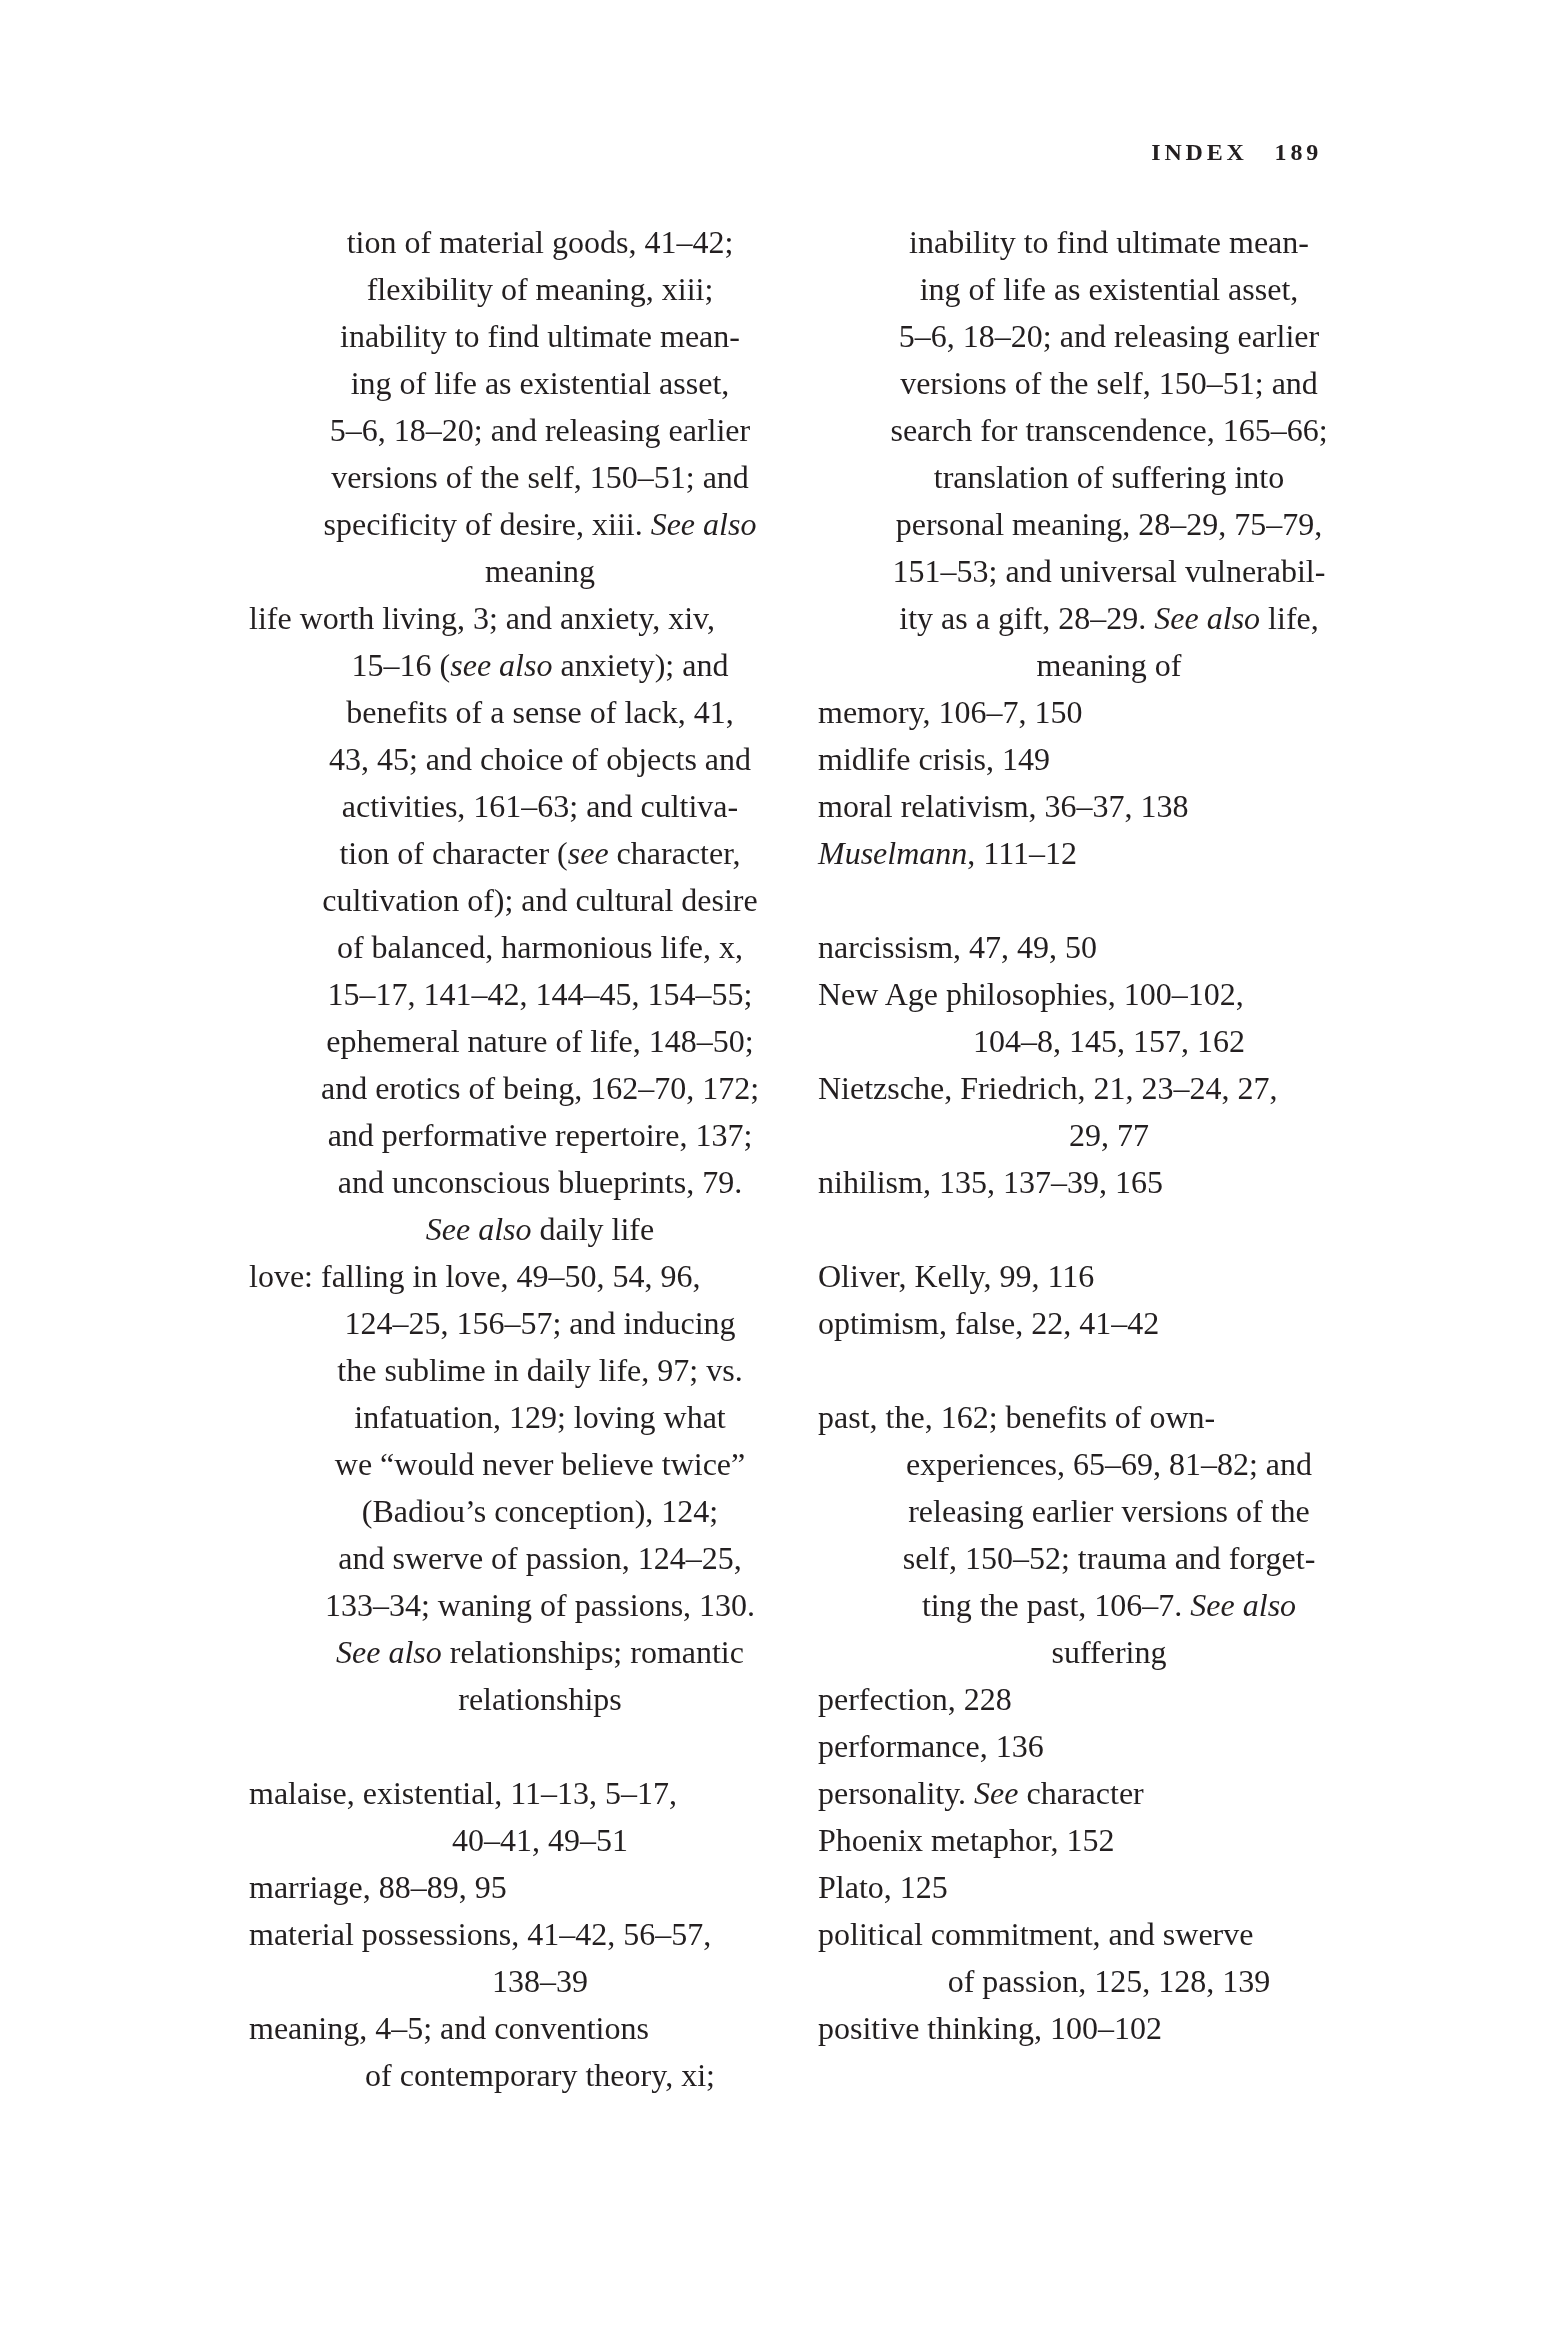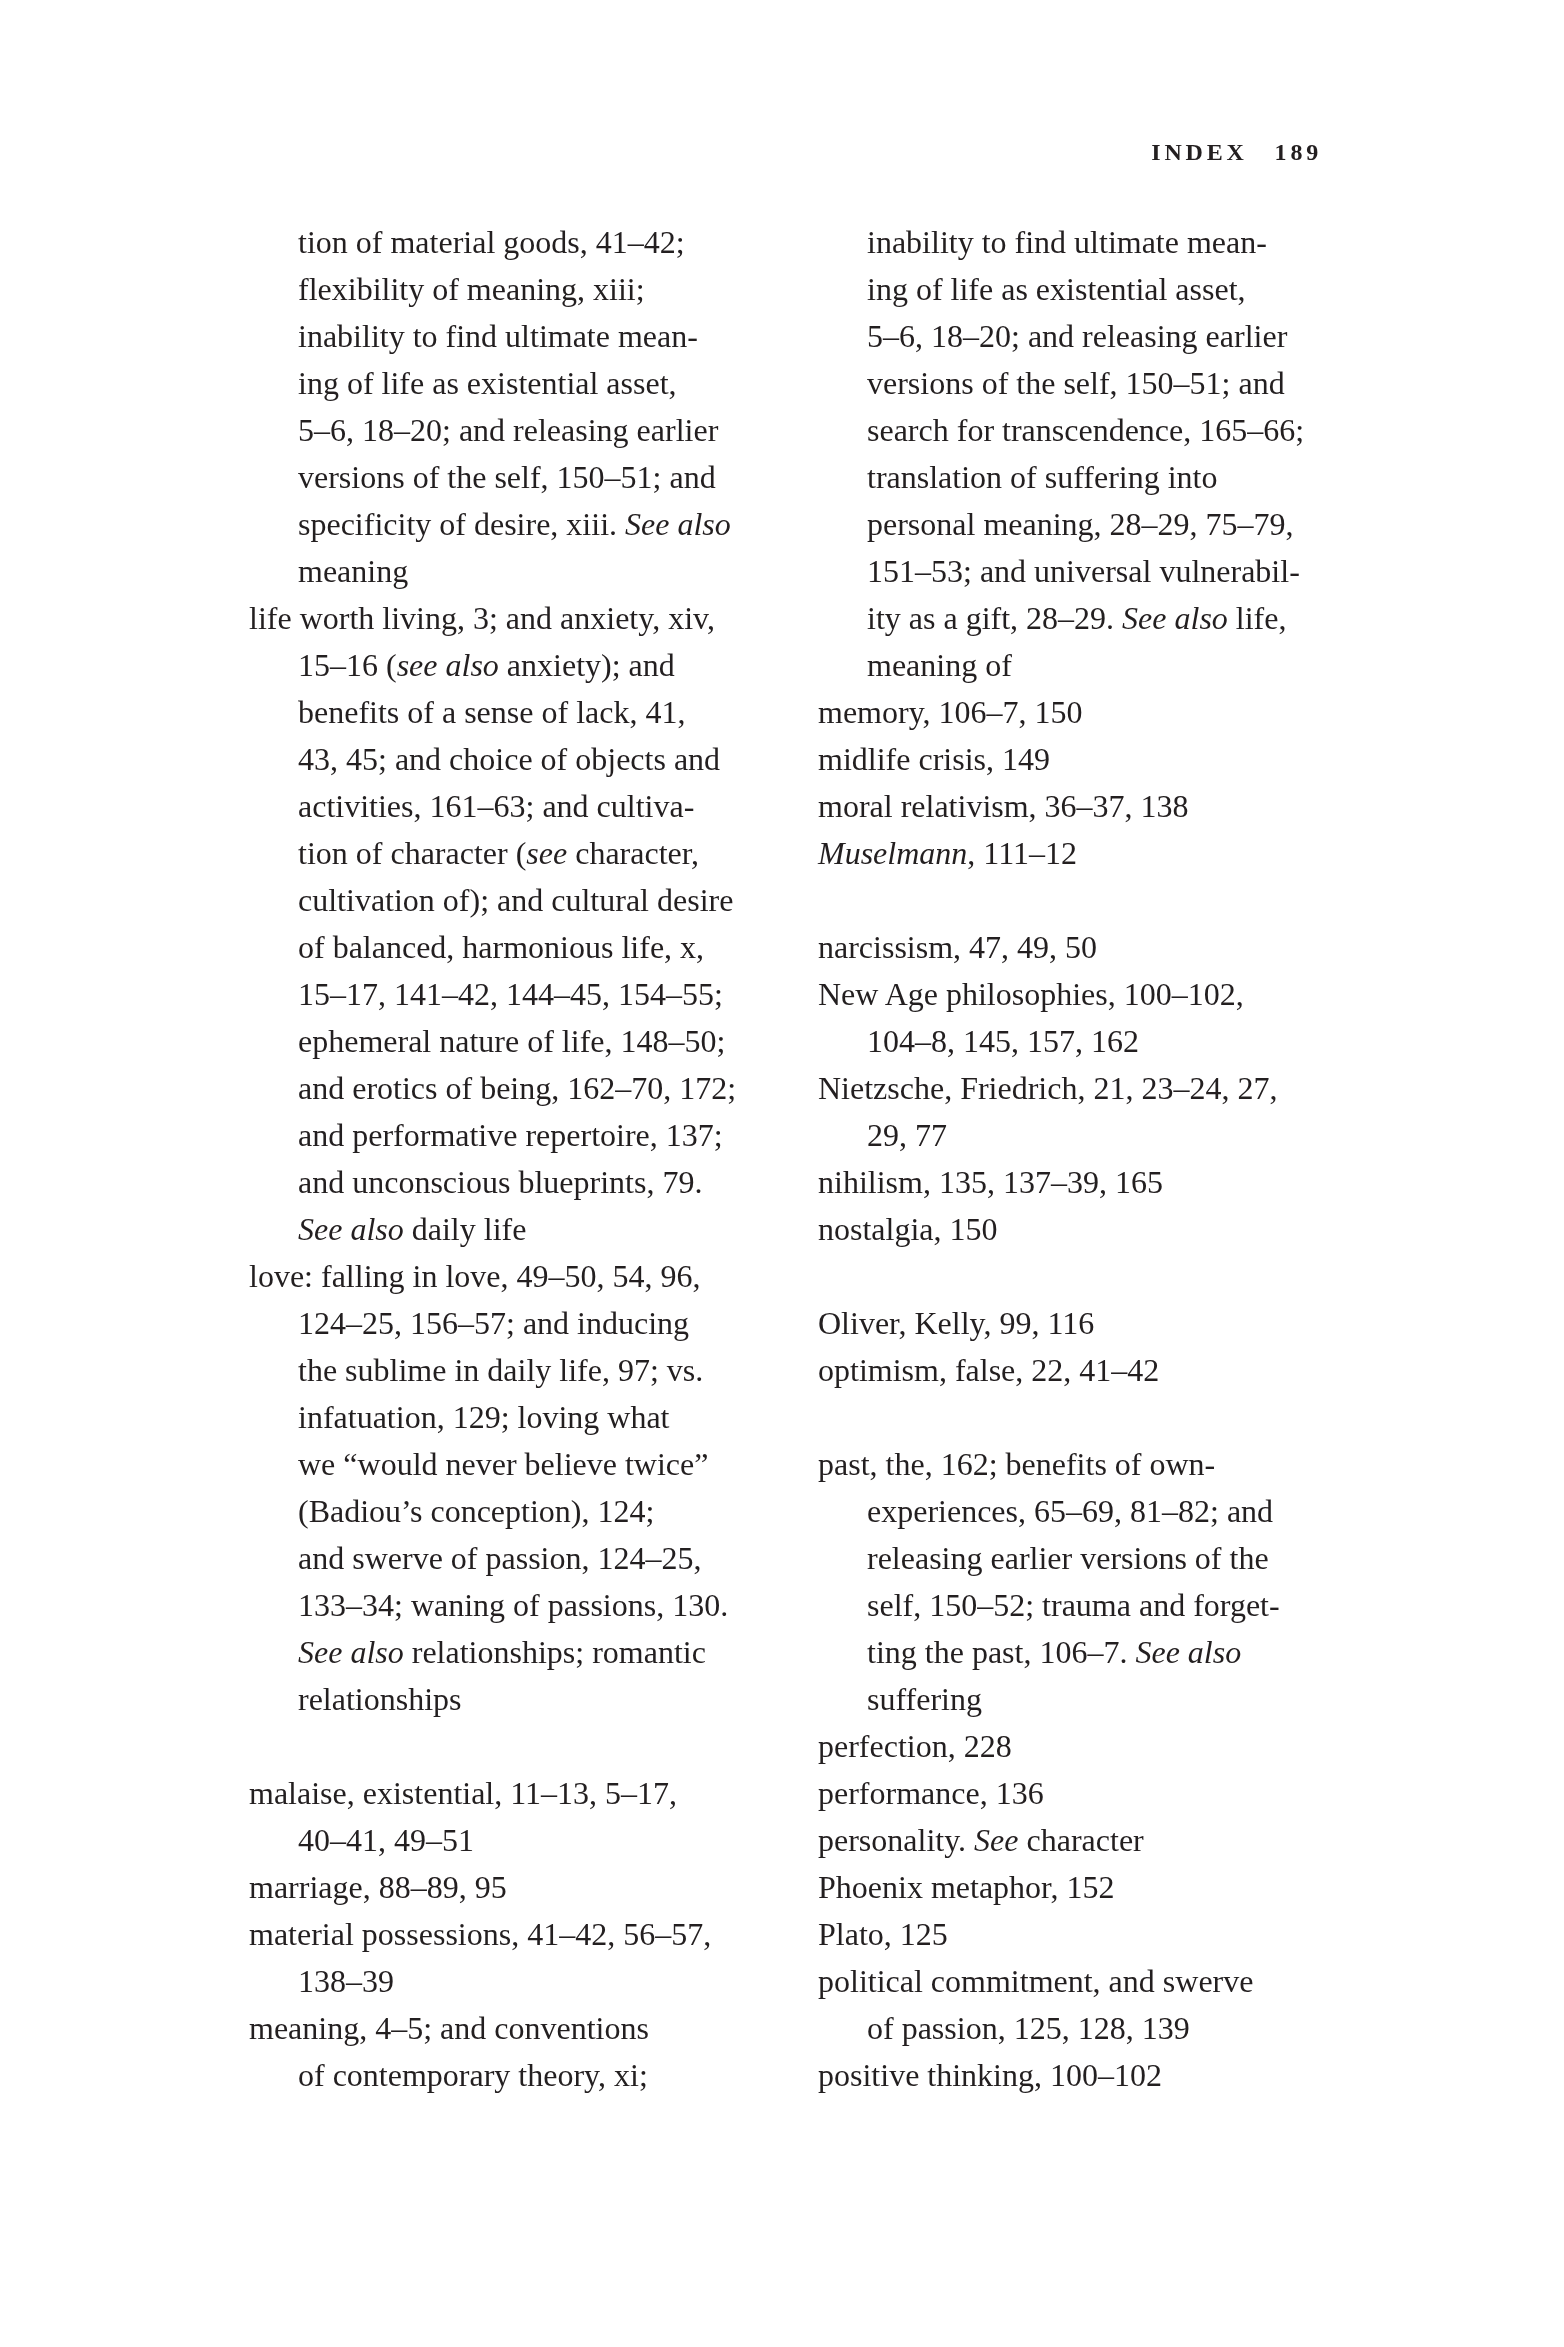--- a/index.html
+++ b/index.html
@@ -34,21 +34,21 @@
       font-size: 32px;
       line-height: 47px;
       color: #231f20;
     }
     .col-left { left: 249px; }
     .col-right { left: 818px; }
     .line {
       white-space: nowrap;
       height: 47px;
     }
-    .line.sub { padding-left: 49px; }
+    .line.sub { padding-left: 49px; text-align: center; }
     .line.blank { height: 47px; }
     .it { font-style: italic; }
   </style>
 </head>
 <body>
 
 <div class="running-head">
   <span>INDEX</span><span class="gap"></span><span>189</span>
 </div>
 
@@ -109,21 +109,20 @@
     <div class="line main"><span>midlife crisis, 149</span></div>
     <div class="line main"><span>moral relativism, 36–37, 138</span></div>
     <div class="line main"><span class="it">Muselmann</span><span>, 111–12</span></div>
     <div class="line blank"></div>
     <div class="line main"><span>narcissism, 47, 49, 50</span></div>
     <div class="line main"><span>New Age philosophies, 100–102,</span></div>
     <div class="line sub"><span>104–8, 145, 157, 162</span></div>
     <div class="line main"><span>Nietzsche, Friedrich, 21, 23–24, 27,</span></div>
     <div class="line sub"><span>29, 77</span></div>
     <div class="line main"><span>nihilism, 135, 137–39, 165</span></div>
-    <div class="line main"><span>nostalgia, 150</span></div>
     <div class="line blank"></div>
     <div class="line main"><span>Oliver, Kelly, 99, 116</span></div>
     <div class="line main"><span>optimism, false, 22, 41–42</span></div>
     <div class="line blank"></div>
     <div class="line main"><span>past, the, 162; benefits of own-</span></div>
     <div class="line sub"><span>experiences, 65–69, 81–82; and</span></div>
     <div class="line sub"><span>releasing earlier versions of the</span></div>
     <div class="line sub"><span>self, 150–52; trauma and forget-</span></div>
     <div class="line sub"><span>ting the past, 106–7. </span><span class="it">See also</span></div>
     <div class="line sub"><span>suffering</span></div>

